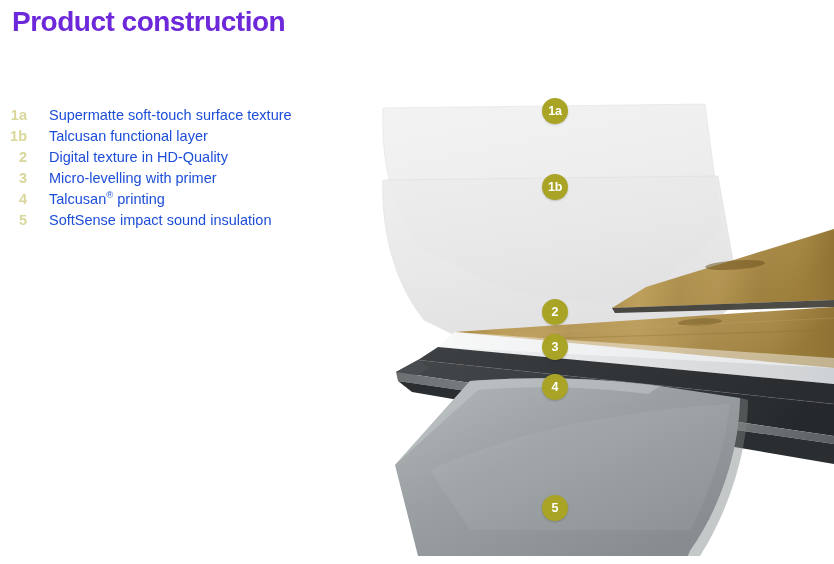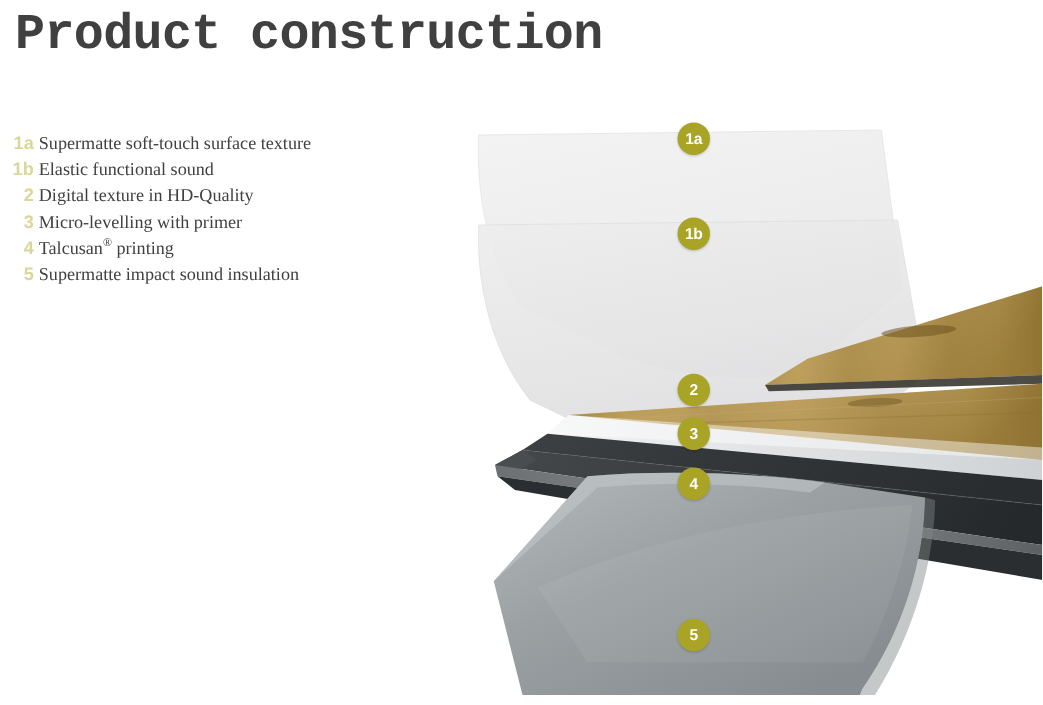--- a/index.html
+++ b/index.html
@@ -17,25 +17,25 @@
     height: 564px;
     background: #ffffff;
     overflow: hidden;
   }
 
   
   #page-title {
     position: absolute;
     left: 12px;
     top: 6px;
-    font-size: 40px;
+    font-size: 28px;
     font-weight: bold;
     letter-spacing: -0.5px;
-    color: #404040;
-    font-family: Liberation Mono, monospace;
+    color: #6d28d9;
+    font-family: Liberation Sans, sans-serif;
     white-space: nowrap;
   }
 
   
   #legend {
     position: absolute;
     left: 0px;
     top: 105px;
     width: 340px;
   }
@@ -49,24 +49,24 @@
     width: 27px;
     text-align: right;
     flex: 0 0 27px;
     font-size: 14.5px;
     font-weight: bold;
     color: #d9d79a;
     font-family: "Liberation Sans", sans-serif;
     line-height: 21px;
   }
   .legend-label {
-    margin-left: 4px;
+    margin-left: 22px;
     font-size: 14.5px;
-    color: #404040;
-    font-family: Liberation Serif, serif;
+    color: #1d4ed8;
+    font-family: Liberation Sans, sans-serif;
     line-height: 21px;
     white-space: nowrap;
   }
   .legend-label sup {
     font-size: 9.5px;
     vertical-align: super;
     line-height: 0;
   }
 
   
@@ -107,41 +107,41 @@
 
   <div id="legend">
 
     <div class="legend-row">
       <span class="legend-key">1a</span>
       <span class="legend-label">Supermatte soft-touch surface texture</span>
     </div>
 
     <div class="legend-row">
       <span class="legend-key">1b</span>
-      <span class="legend-label">Elastic functional sound</span>
+      <span class="legend-label">Talcusan functional layer</span>
     </div>
 
     <div class="legend-row">
       <span class="legend-key">2</span>
       <span class="legend-label">Digital texture in HD-Quality</span>
     </div>
 
     <div class="legend-row">
       <span class="legend-key">3</span>
       <span class="legend-label">Micro-levelling with primer</span>
     </div>
 
     <div class="legend-row">
       <span class="legend-key">4</span>
       <span class="legend-label"><span>Talcusan</span><sup>®</sup><span> printing</span></span>
     </div>
 
     <div class="legend-row">
       <span class="legend-key">5</span>
-      <span class="legend-label">Supermatte impact sound insulation</span>
+      <span class="legend-label">SoftSense impact sound insulation</span>
     </div>
 
   </div>
 
   <div id="diagram">
     <svg width="834" height="564" viewBox="0 0 834 564" xmlns="http://www.w3.org/2000/svg">
       <defs>
 
         <linearGradient id="g1a" x1="0" y1="0" x2="0.35" y2="1">
           <stop offset="0" stop-color="#f2f2f3"></stop>

